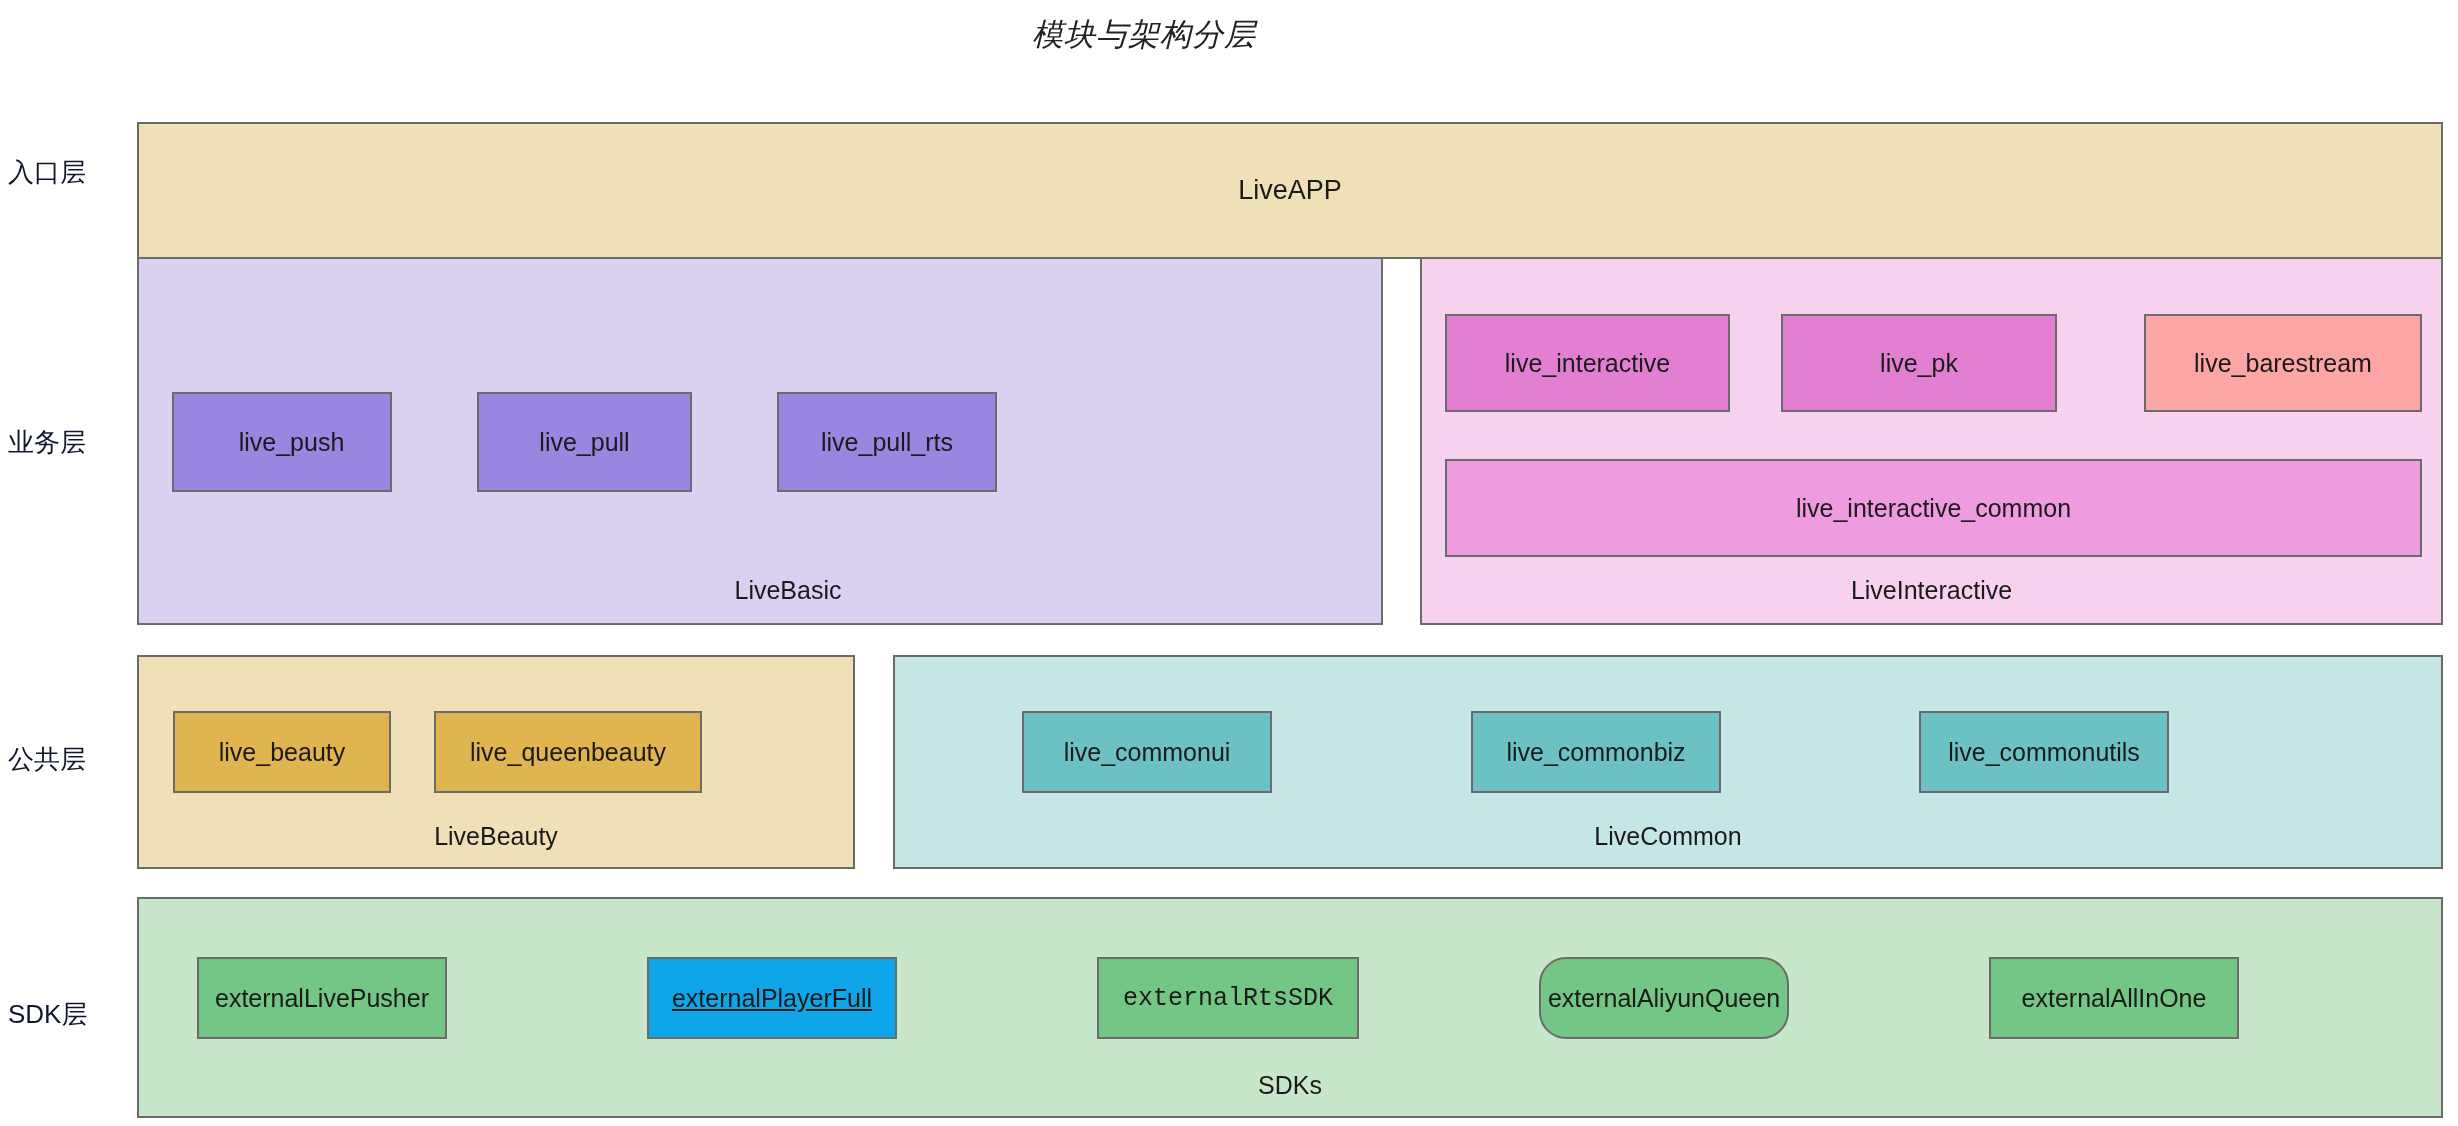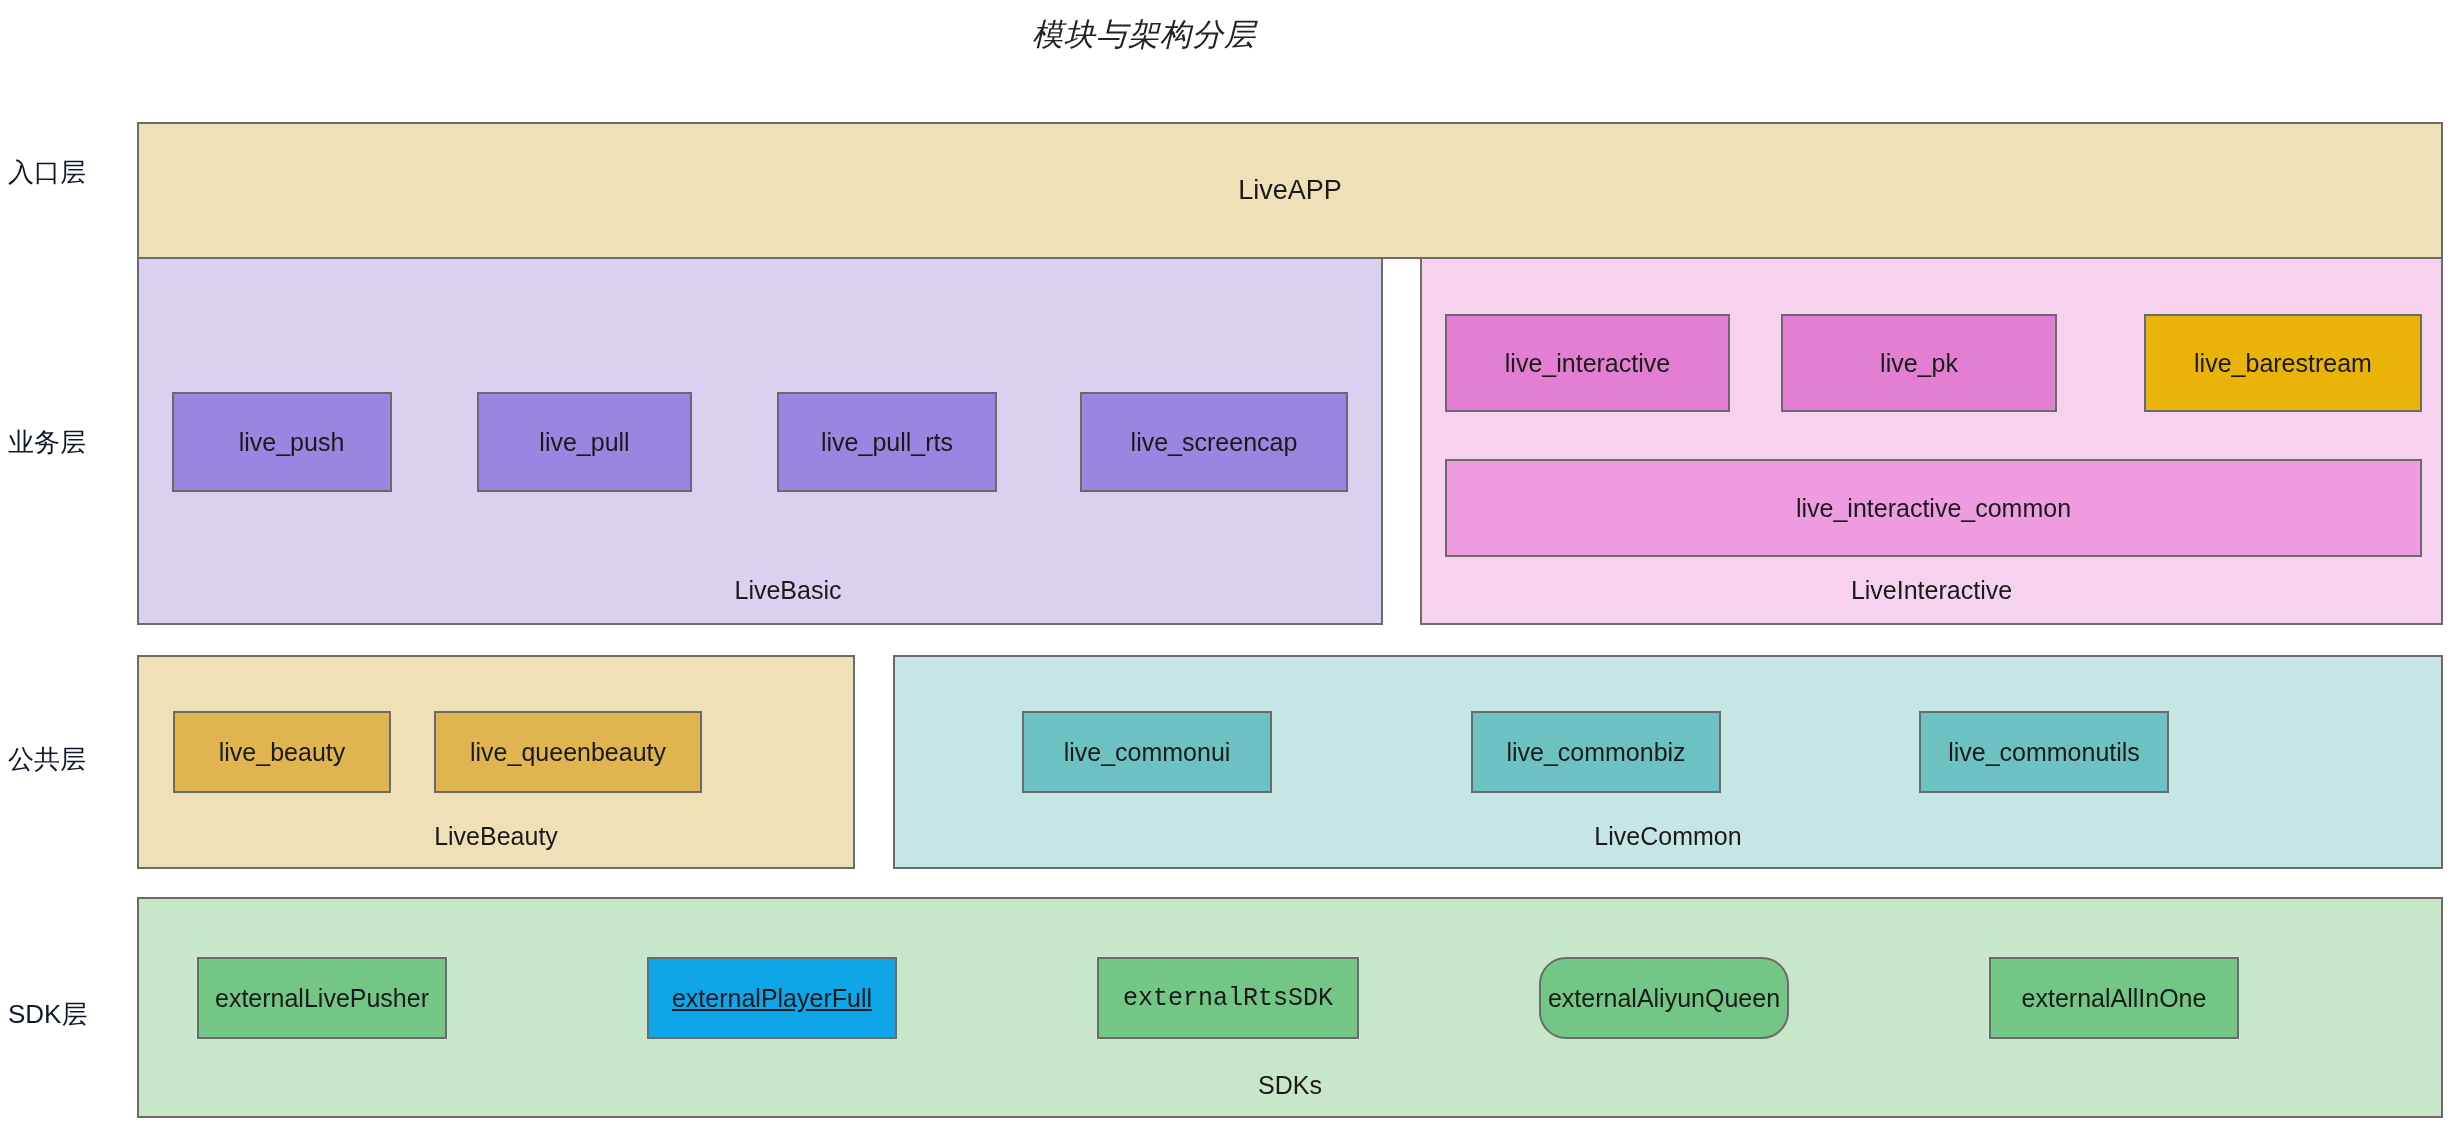--- a/index.html
+++ b/index.html
@@ -190,32 +190,31 @@
 </div>
 
 <div class="group-box" id="box-livebasic" style="background: rgb(220, 208, 240); border-color: rgb(107, 107, 107);">
 
   <div class="module-box basic-chip" id="chip-live-push" style="background: rgb(154, 134, 224); border-color: rgb(107, 107, 107);">live_push</div>
 
   <div class="module-box basic-chip" id="chip-live-pull" style="background: rgb(154, 134, 224); border-color: rgb(107, 107, 107);">live_pull</div>
 
   <div class="module-box basic-chip" id="chip-live-pull-rts" style="background: rgb(154, 134, 224); border-color: rgb(107, 107, 107);">live_pull_rts</div>
 
-  <div class="module-box basic-chip" id="chip-live-screencap" style="background: rgb(154, 134, 224); border-color: rgb(107, 107, 107);">live_screencap</div>
 
   <div class="group-label">LiveBasic</div>
 </div>
 
 <div class="group-box" id="box-liveinteractive" style="background: rgb(246, 210, 238); border-color: rgb(107, 107, 107);">
 
   <div class="module-box inter-chip" id="chip-live-interactive" style="background: rgb(227, 127, 211); border-color: rgb(107, 107, 107);">live_interactive</div>
 
   <div class="module-box inter-chip" id="chip-live-pk" style="background: rgb(227, 127, 211); border-color: rgb(107, 107, 107);">live_pk</div>
 
-  <div class="module-box inter-chip" id="chip-live-barestream" style="background: #eab308; border-color: rgb(107, 107, 107);">live_barestream</div>
+  <div class="module-box inter-chip" id="chip-live-barestream" style="background: #fca5a5; border-color: rgb(107, 107, 107);">live_barestream</div>
 
   <div class="module-box" id="chip-live-interactive-common" style="background: rgb(238, 155, 224); border-color: rgb(107, 107, 107);">live_interactive_common</div>
 
   <div class="group-label">LiveInteractive</div>
 </div>
 
 <div class="group-box" id="box-livebeauty" style="background: rgb(240, 224, 184); border-color: rgb(107, 107, 107);">
 
   <div class="module-box beauty-chip" id="chip-live-beauty" style="background: rgb(224, 180, 78); border-color: rgb(107, 107, 107);">live_beauty</div>
 

